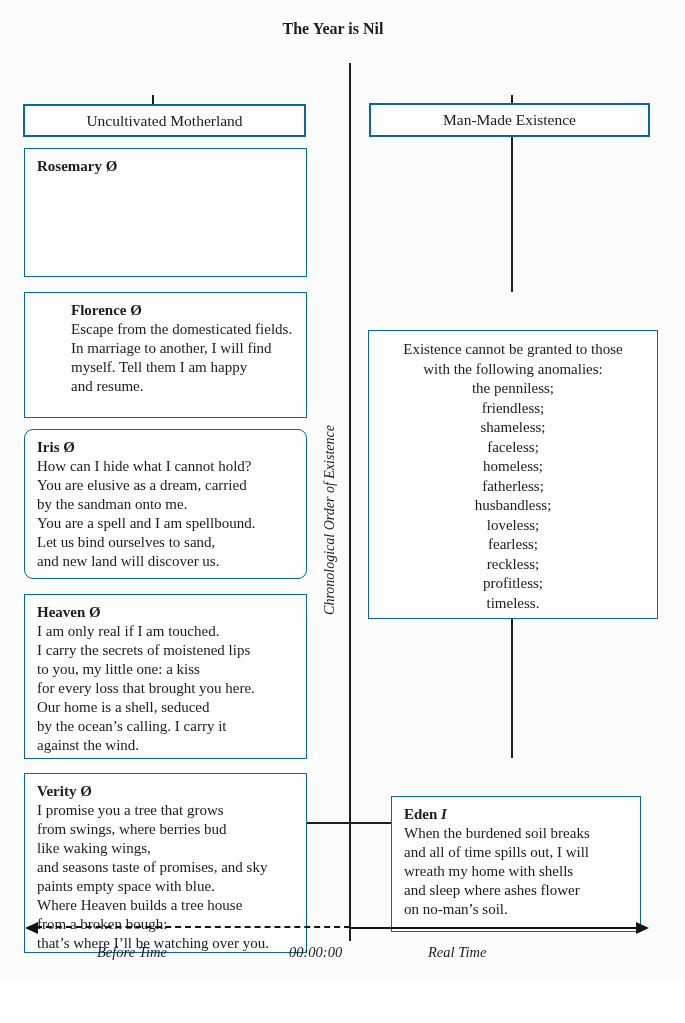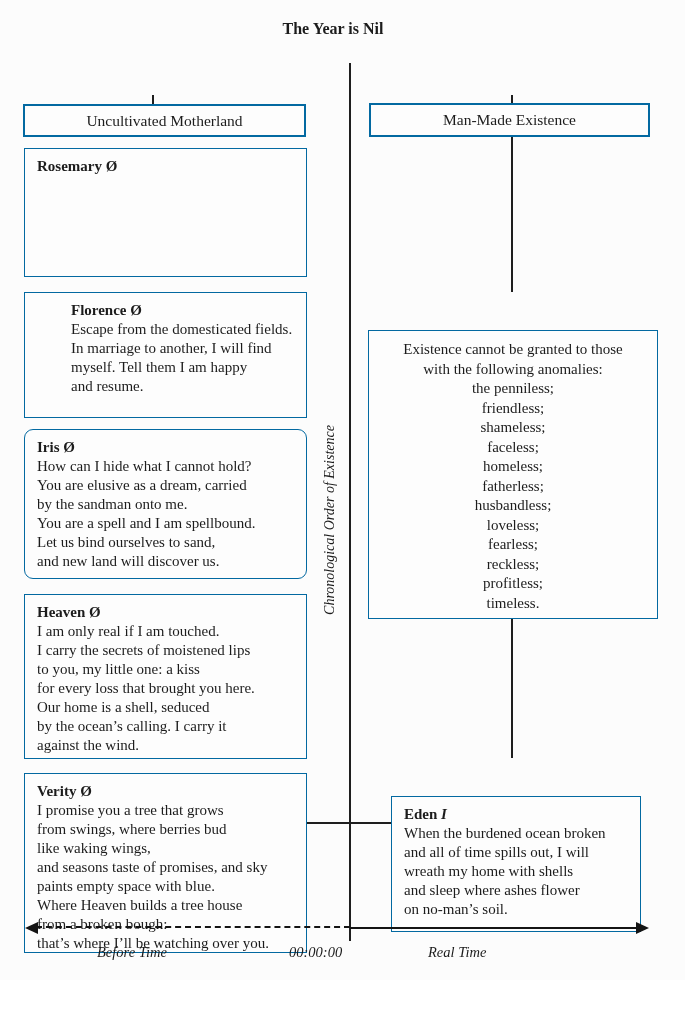--- a/index.html
+++ b/index.html
@@ -156,21 +156,21 @@
 reckless;
 profitless;
 timeless.</div>
   </div>
 
   <div class="box poem" style="left:391px; top:756px; width:250px; height:136px;">
     <div class="poem-title">
       <span>Eden</span>
       <span class="sym it">I</span>
     </div>
-    <div class="poem-body">When the burdened ocean broken
+    <div class="poem-body">When the burdened soil breaks
 and all of time spills out, I will
 wreath my home with shells
 and sleep where ashes flower
 on no-man’s soil.</div>
   </div>
 
   <div class="ylabel">Chronological Order of Existence</div>
 
   <div class="dash-line" style="left:36px; top:926px; width:314px;"></div>
   <div class="solid-line" style="left:350px; top:926.5px; width:288px;"></div>

